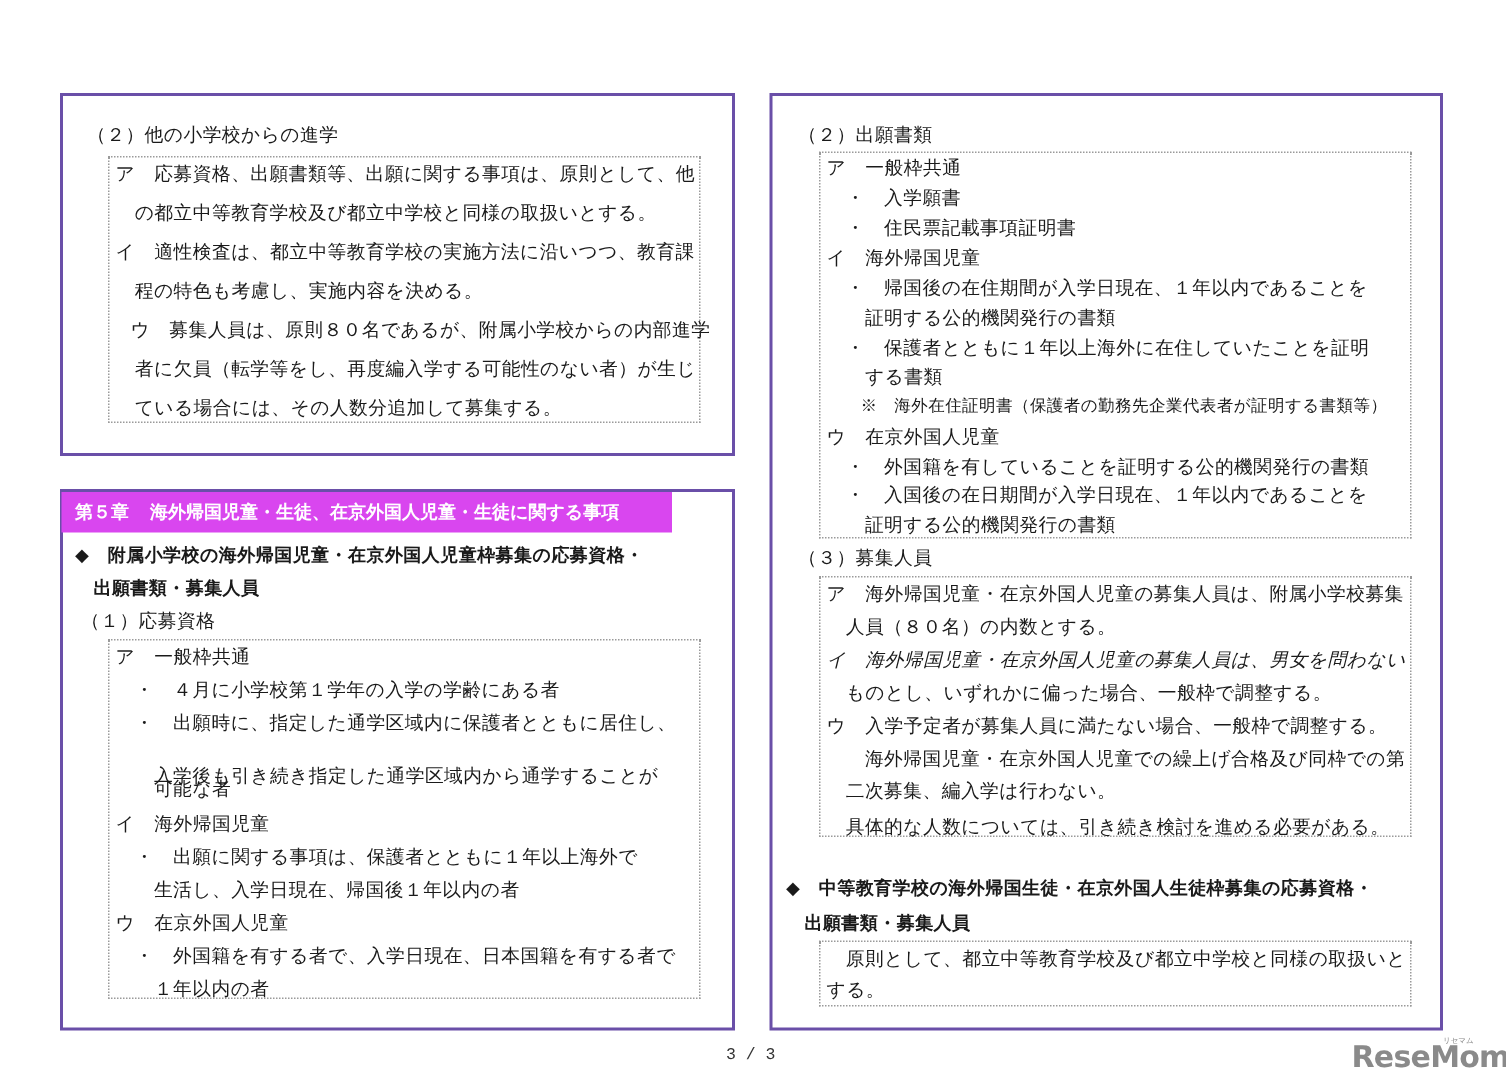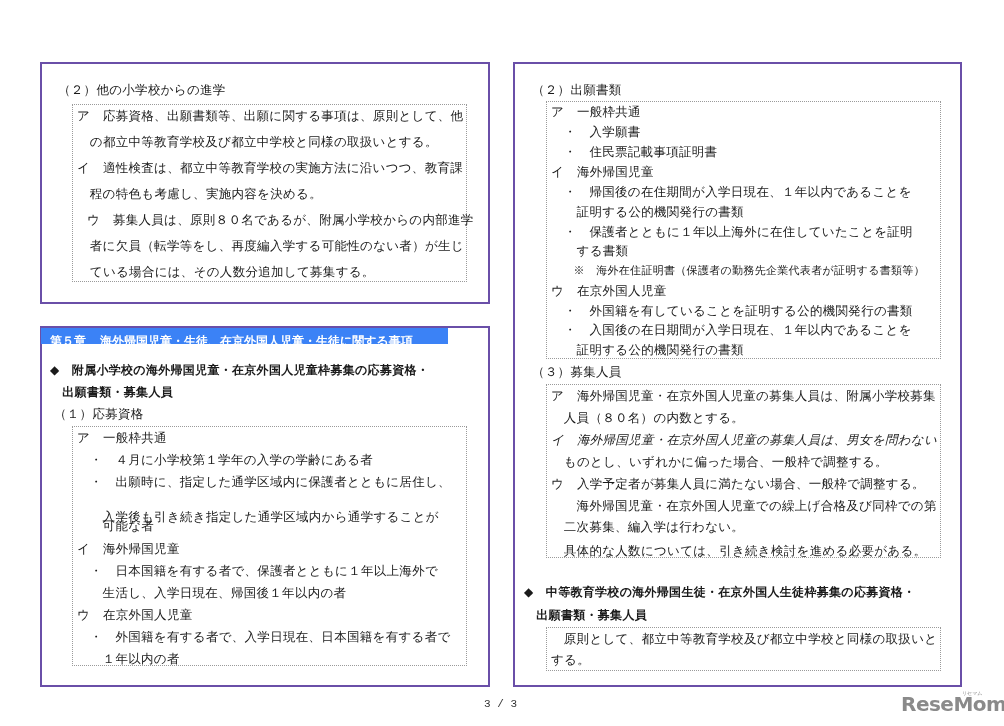--- a/index.html
+++ b/index.html
@@ -9,21 +9,21 @@
   }
   .box {
     position: absolute; border: 2px solid #6a4fa8; box-sizing: border-box; background: #fff;
   }
   .dbox {
     position: absolute; border: 1px dotted #9a9a9a; box-sizing: border-box;
   }
   .t { position: absolute; font-size: 12.5px; line-height: 16px; white-space: nowrap; letter-spacing: 0.3px; }
   .b { font-family: "DejaVu Sans", "Liberation Sans", sans-serif; font-weight: bold; }
   .chap {
-    position: absolute; left: 41px; top: 328px; width: 407px; height: 16px; background: #3b82f6; color: #fff;
+    position: absolute; left: 41px; top: 328px; width: 407px; height: 27px; background: #d946ef; color: #fff;
     font-family: "DejaVu Sans", "Liberation Sans", sans-serif; font-weight: bold; font-size: 12px; line-height: 27px;
     padding-left: 9px; box-sizing: border-box; white-space: nowrap;
   }
   .chap .num { margin-right: 14px; }
   .pager { position: absolute; left: 484px; top: 698px; font-family: Liberation Mono, monospace; font-size: 11px; color: #333; }
   .logo {
     position: absolute; left: 901px; top: 692px; font-family: "DejaVu Sans", "Liberation Sans", sans-serif;
     font-weight: bold; font-size: 20px; color: #8a8a8a; letter-spacing: -0.5px;
   }
   .logo-sub { position: absolute; left: 962px; top: 690px; font-size: 5px; color: #8a8a8a; font-family: "DejaVu Sans", sans-serif; }
@@ -49,21 +49,21 @@
 <div class="t b" style="left:50px;top:362px;font-size:12px;">◆　附属小学校の海外帰国児童・在京外国人児童枠募集の応募資格・</div>
 <div class="t b" style="left:50px;top:384px;font-size:12px;">　出願書類・募集人員</div>
 <div class="t" style="left:54px;top:406px;">（１）応募資格</div>
 <div class="dbox" style="left:72px;top:426px;width:395px;height:240px;"></div>
 <div class="t" style="left:77px;top:430px;">ア　一般枠共通</div>
 <div class="t" style="left:77px;top:452px;">　・　４月に小学校第１学年の入学の学齢にある者</div>
 <div class="t" style="left:77px;top:474px;">　・　出願時に、指定した通学区域内に保護者とともに居住し、</div>
 <div class="t" style="left:77px;top:480px;margin-top:29px;">　　入学後も引き続き指定した通学区域内から通学することが</div>
 <div class="t" style="left:77px;top:518px;text-align:right;">　　可能な者</div>
 <div class="t" style="left:77px;top:541px;">イ　海外帰国児童</div>
-<div class="t" style="left:77px;top:563px;">　・　日本国籍を有する者で、保護者とともに１年以上海外で</div>
+<div class="t" style="left:77px;top:563px;">　・　出願に関する事項は、保護者とともに１年以上海外で</div>
 <div class="t" style="left:77px;top:585px;">　　生活し、入学日現在、帰国後１年以内の者</div>
 <div class="t" style="left:77px;top:607px;">ウ　在京外国人児童</div>
 <div class="t" style="left:77px;top:629px;">　・　外国籍を有する者で、入学日現在、日本国籍を有する者で</div>
 <div class="t" style="left:77px;top:651px;">　　１年以内の者</div>
 
 <div class="box" style="left:513px;top:62px;width:449px;height:625px;"></div>
 <div class="t" style="left:532px;top:82px;">（２）出願書類</div>
 <div class="dbox" style="left:546px;top:101px;width:395px;height:258px;"></div>
 <div class="t" style="left:551px;top:104px;">ア　一般枠共通</div>
 <div class="t" style="left:551px;top:124px;">　・　入学願書</div>

